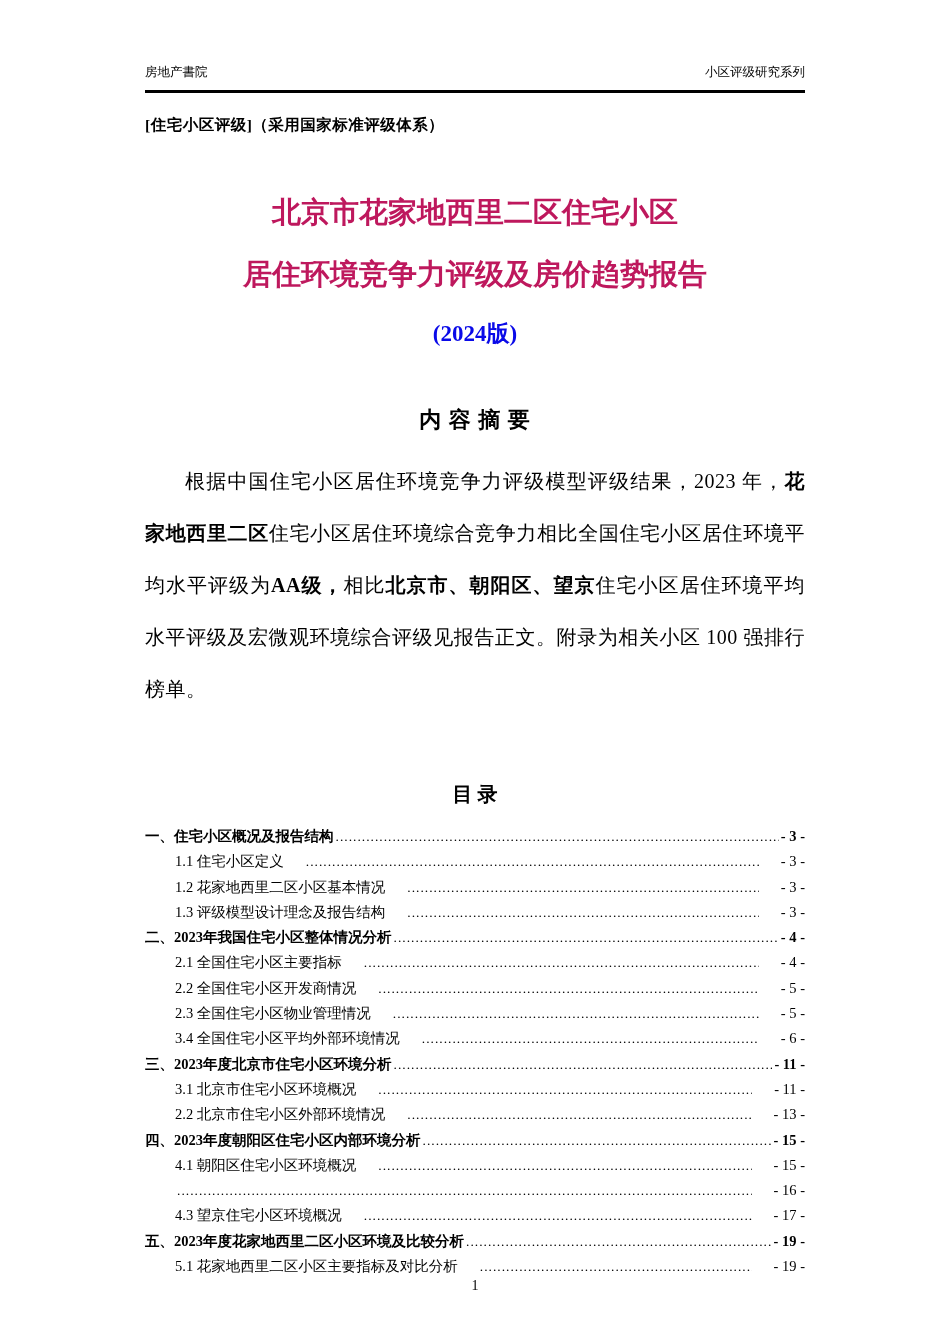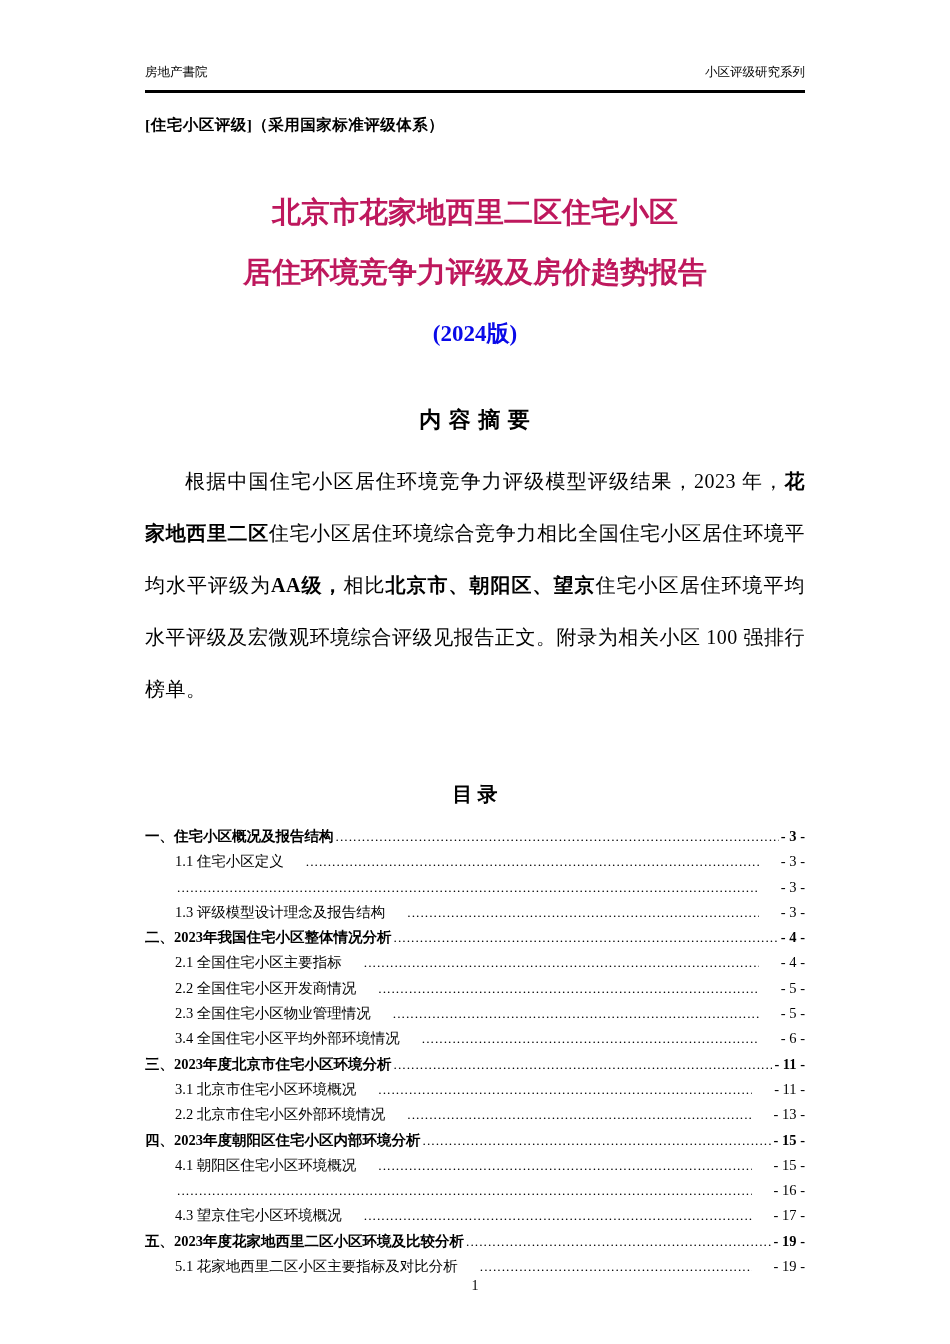--- a/index.html
+++ b/index.html
@@ -40,21 +40,21 @@
   
   .title {
     margin: 0;
     text-align: center;
     color: #be185d;
     font-size: 29px;
     font-weight: bold;
     line-height: 1.0;
   }
   .title.l1 { margin-top: 62px; }
-  .title.l2 { margin-top: 33px; font-family: Liberation Mono, monospace; }
+  .title.l2 { margin-top: 33px; }
   .title-edition {
     margin-top: 29px;
     text-align: center;
     color: #0a0ae8;
     font-size: 23px;
     font-weight: bold;
   }
   
   .abstract-heading {
     margin: 56px 0 0 0;
@@ -142,20 +142,21 @@
         <span class="toc-label">一、住宅小区概况及报告结构</span>
         <span class="toc-dots"></span>
         <span class="toc-page">- 3 -</span>
       </div>
       <div class="toc-row lvl2">
         <span class="toc-label">1.1 住宅小区定义</span>
         <span class="toc-dots"></span>
         <span class="toc-page">- 3 -</span>
       </div>
       <div class="toc-row lvl2">
+        <span class="toc-label">1.2 花家地西里二区小区基本情况</span>
         <span class="toc-dots"></span>
         <span class="toc-page">- 3 -</span>
       </div>
       <div class="toc-row lvl2">
         <span class="toc-label">1.3 评级模型设计理念及报告结构</span>
         <span class="toc-dots"></span>
         <span class="toc-page">- 3 -</span>
       </div>
       <div class="toc-row lvl1">
         <span class="toc-label">二、2023年我国住宅小区整体情况分析</span>

